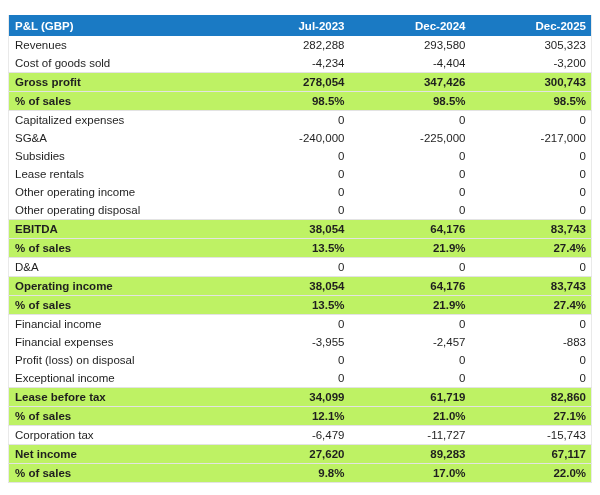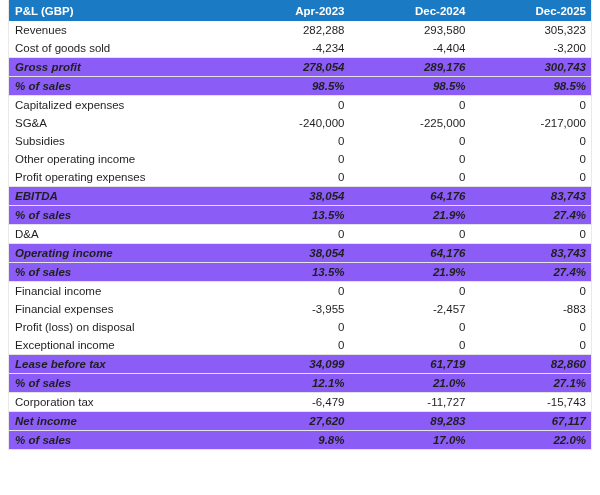--- a/index.html
+++ b/index.html
@@ -14,21 +14,21 @@
   .page {
     position: relative;
     width: 600px;
     height: 495px;
     background: #ffffff;
     overflow: hidden;
   }
   table.pnl {
     position: absolute;
     left: 8px;
-    top: 0;
+    top: 15px;
     width: 584px;
     border-collapse: collapse;
     table-layout: fixed;
     font-size: 11.5px;
     color: #1f1f1f;
     border-left: 1px solid #e9e9e9;
     border-right: 1px solid #e9e9e9;
     border-bottom: 1px solid #e9e9e9;
   }
   table.pnl col.c-label { width: auto; }
@@ -52,63 +52,62 @@
     text-align: right;
     white-space: nowrap;
     background: #ffffff;
     vertical-align: middle;
   }
   table.pnl td.label {
     text-align: left;
     margin-top: 35px;
   }
   table.pnl tr.band td {
-    background: #8b5cf6;
+    background: #bef264;
     font-weight: bold;
     border-top: 1px solid #e3e3e3;
     border-bottom: 1px solid #e3e3e3;
-    font-style: italic;
   }
 </style>
 </head>
 <body>
 
 <div class="page">
   <table class="pnl">
     <colgroup>
       <col class="c-label">
       <col class="c-val">
       <col class="c-val">
       <col class="c-val">
     </colgroup>
     <thead>
       <tr>
         <th class="label">P&amp;L (GBP)</th>
-        <th>Apr-2023</th>
+        <th>Jul-2023</th>
         <th>Dec-2024</th>
         <th>Dec-2025</th>
       </tr>
     </thead>
     <tbody id="pnl-body">
         <tr>
     <td class="label">Revenues</td>
     <td class="val">282,288</td>
     <td class="val">293,580</td>
     <td class="val">305,323</td>
   </tr>
         <tr>
     <td class="label">Cost of goods sold</td>
     <td class="val">-4,234</td>
     <td class="val">-4,404</td>
     <td class="val">-3,200</td>
   </tr>
         <tr class="band">
     <td class="label">Gross profit</td>
     <td class="val">278,054</td>
-    <td class="val">289,176</td>
+    <td class="val">347,426</td>
     <td class="val">300,743</td>
   </tr>
         <tr class="band">
     <td class="label">% of sales</td>
     <td class="val">98.5%</td>
     <td class="val">98.5%</td>
     <td class="val">98.5%</td>
   </tr>
         <tr>
     <td class="label">Capitalized expenses</td>
@@ -122,27 +121,33 @@
     <td class="val">-225,000</td>
     <td class="val">-217,000</td>
   </tr>
         <tr>
     <td class="label">Subsidies</td>
     <td class="val">0</td>
     <td class="val">0</td>
     <td class="val">0</td>
   </tr>
         <tr>
+    <td class="label">Lease rentals</td>
+    <td class="val">0</td>
+    <td class="val">0</td>
+    <td class="val">0</td>
+  </tr>
+        <tr>
     <td class="label">Other operating income</td>
     <td class="val">0</td>
     <td class="val">0</td>
     <td class="val">0</td>
   </tr>
         <tr>
-    <td class="label">Profit operating expenses</td>
+    <td class="label">Other operating disposal</td>
     <td class="val">0</td>
     <td class="val">0</td>
     <td class="val">0</td>
   </tr>
         <tr class="band">
     <td class="label">EBITDA</td>
     <td class="val">38,054</td>
     <td class="val">64,176</td>
     <td class="val">83,743</td>
   </tr>

